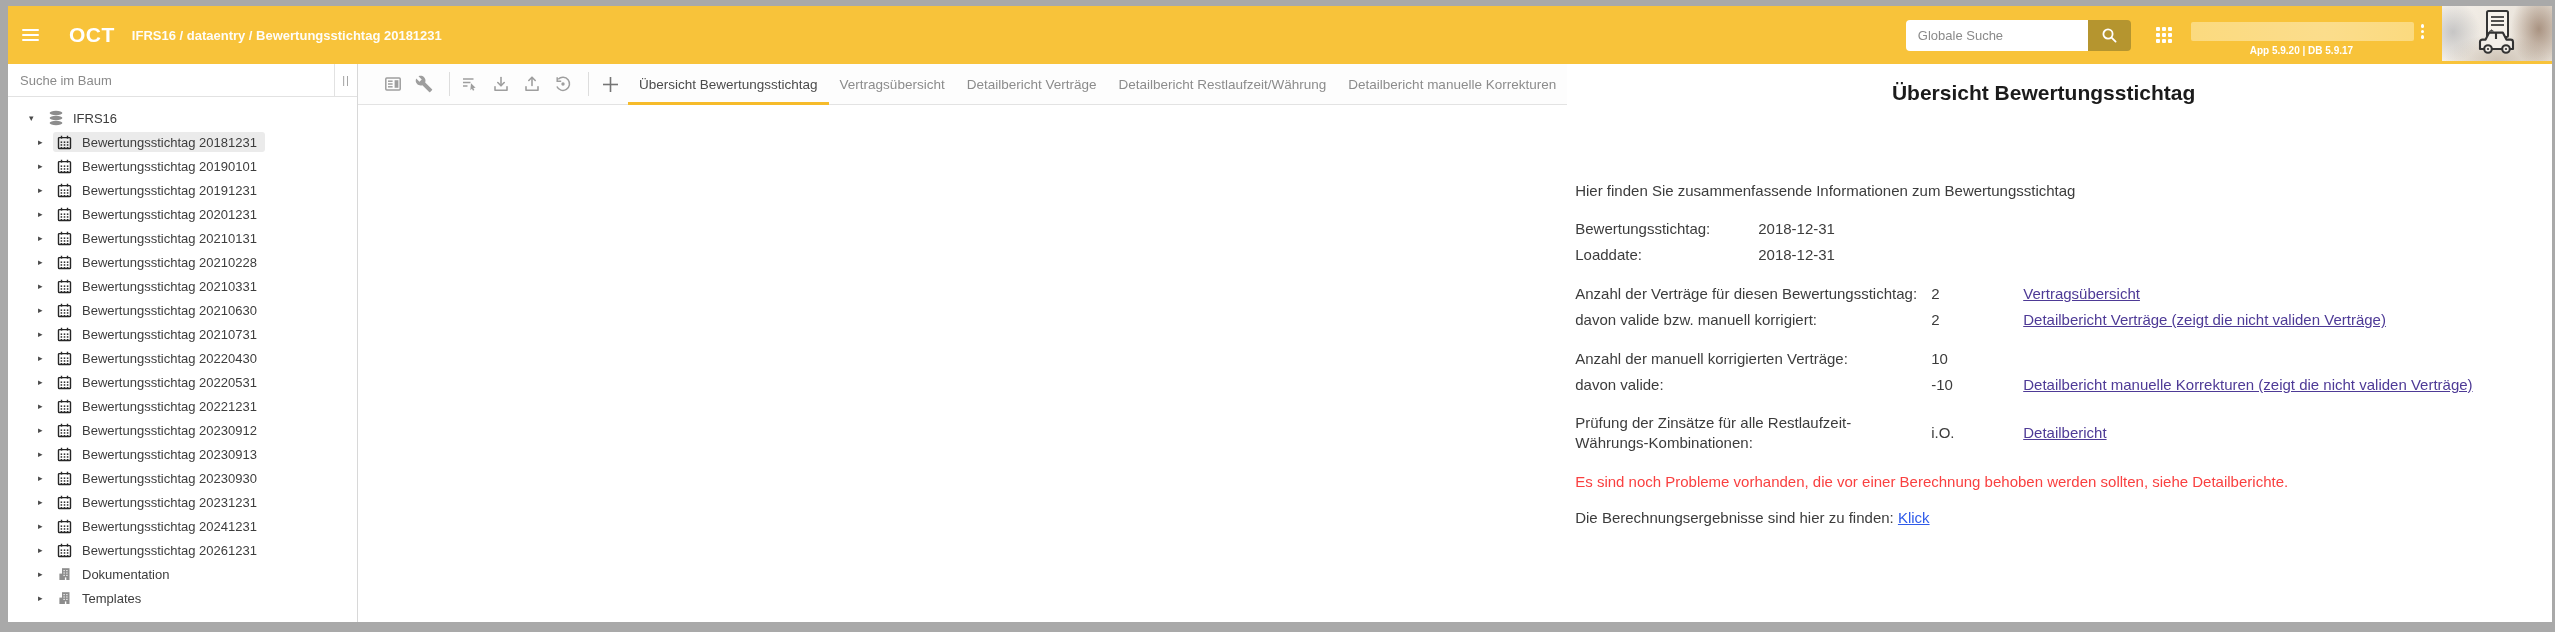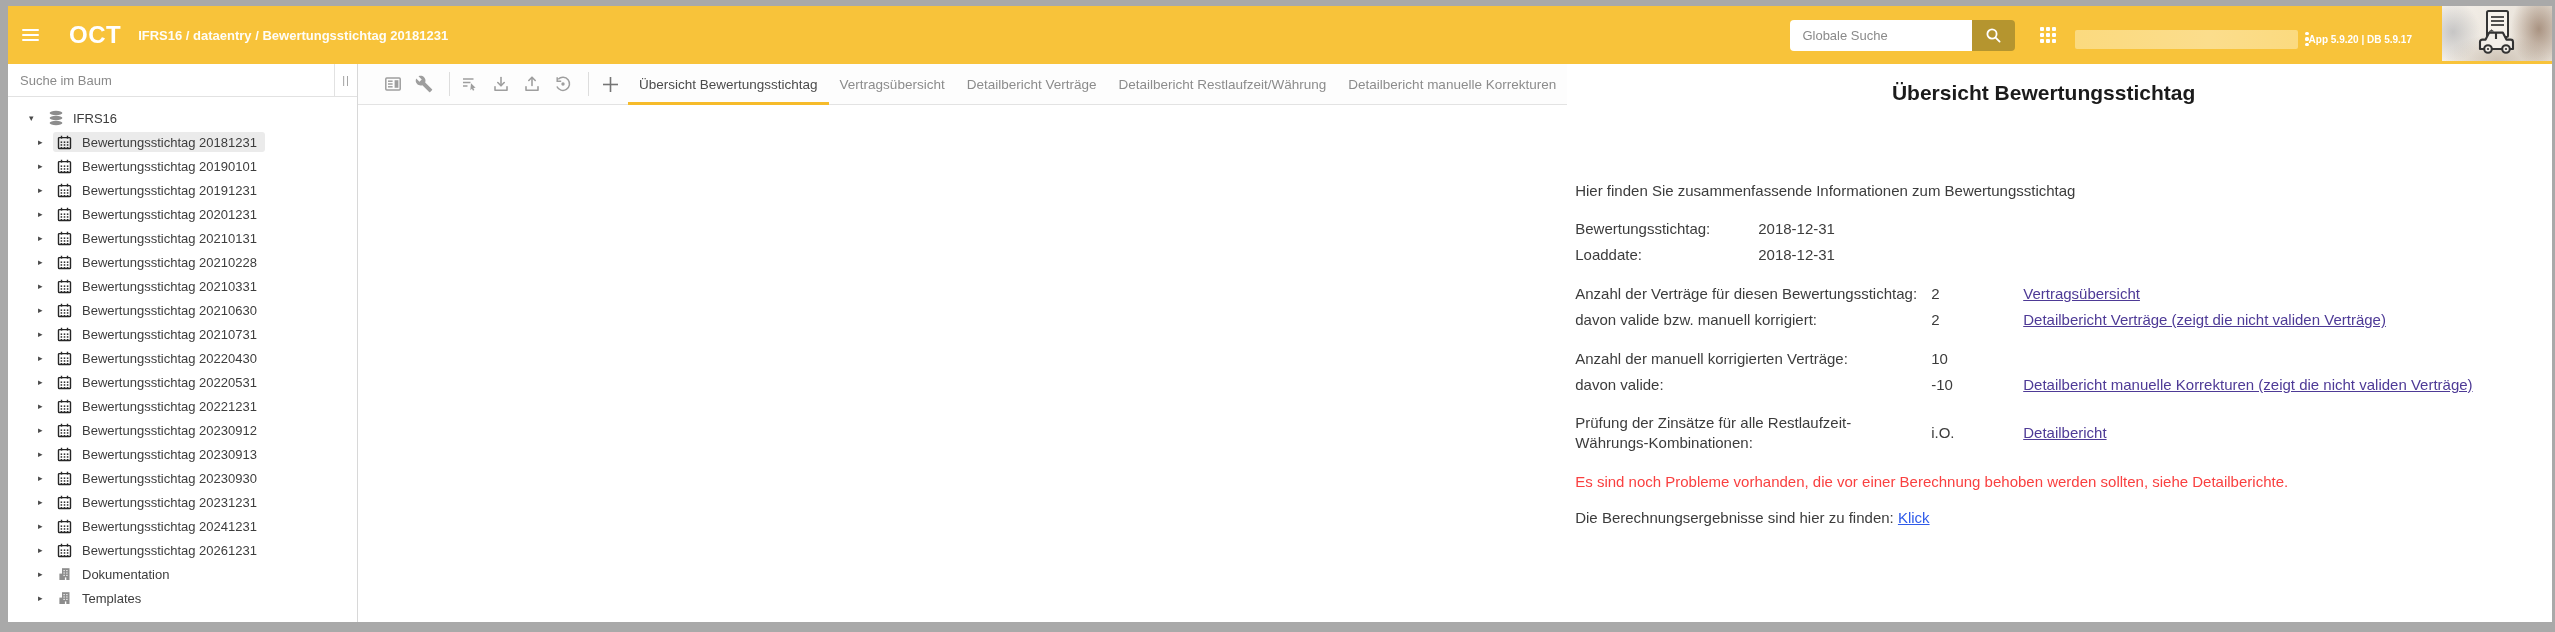--- a/index.html
+++ b/index.html
@@ -21,39 +21,39 @@
 
   
   .topbar {
     position:relative; height:58px; flex:0 0 58px;
     background: var(--topbar-bg, #f8c33a);
     display:flex; align-items:center; padding-left:14px;
     color:#fff;
   }
   .hamburger { width:17px; height:13px; display:flex; flex-direction:column; justify-content:space-between; cursor:pointer; }
   .hamburger div { height:2.4px; background:#fff; border-radius:1px; }
-  .brand { margin-left:30px; font-size:24px; font-weight:bold; letter-spacing:.5px; }
+  .brand { margin-left:30px; font-size:21px; font-weight:bold; letter-spacing:.5px; }
   .breadcrumb { margin-left:17px; font-size:13px; font-weight:bold; opacity:.97; }
 
   .topbar-right { margin-left:auto; margin-right:128px; display:flex; align-items:center; }
   .global-search { display:flex; height:31px; }
   .global-search input {
     width:182px; height:31px; border:none; outline:none;
     border-radius:4px 0 0 4px; padding:0 12px; font-size:13px;
     font-family:"Liberation Sans", sans-serif; color:#444;
   }
   .global-search input::placeholder { color:#8a8a8a; }
   .search-btn {
     width:43px; height:31px; border:none; border-radius:0 4px 4px 0;
     background: var(--search-button-bg, #b5952f);
     display:flex; align-items:center; justify-content:center; cursor:pointer;
   }
   .apps-grid { margin-left:25px; width:16px; height:16px; display:grid; grid-template-columns:repeat(3,4px); grid-template-rows:repeat(3,4px); gap:2px; cursor:pointer; }
   .apps-grid i { background:#fff; border-radius:1px; }
-  .user-cluster { margin-left:19px; display:flex; align-items:flex-start; padding-top:8px; }
+  .user-cluster { margin-left:19px; display:flex; flex-direction:column; align-items:center; padding-top:8px; }
   .user-row { display:flex; align-items:center; }
   .user-chip {
     width:223px; height:19px; border-radius:2px; cursor:pointer;
     background: linear-gradient(90deg, var(--user-chip-bg,#fbda7f), #fbdd8c 60%, var(--user-chip-bg,#fbda7f));
   }
   .kebab { margin-left:7px; display:flex; flex-direction:column; gap:2.4px; cursor:pointer; }
   .kebab i { width:3.2px; height:3.2px; border-radius:50%; background:#fff; }
   .version { margin-top:4px; margin-right:12px; font-size:10px; font-weight:bold; }
 
   .logo-photo {

